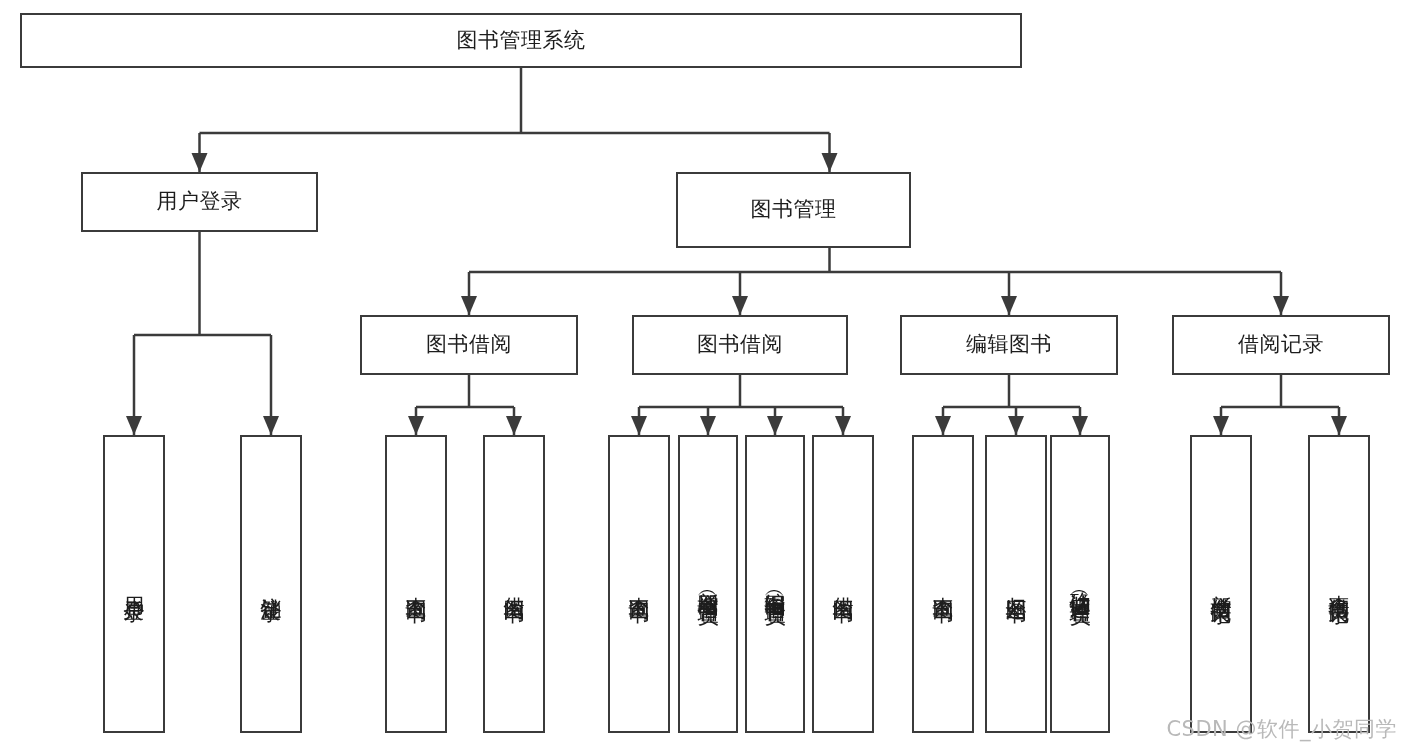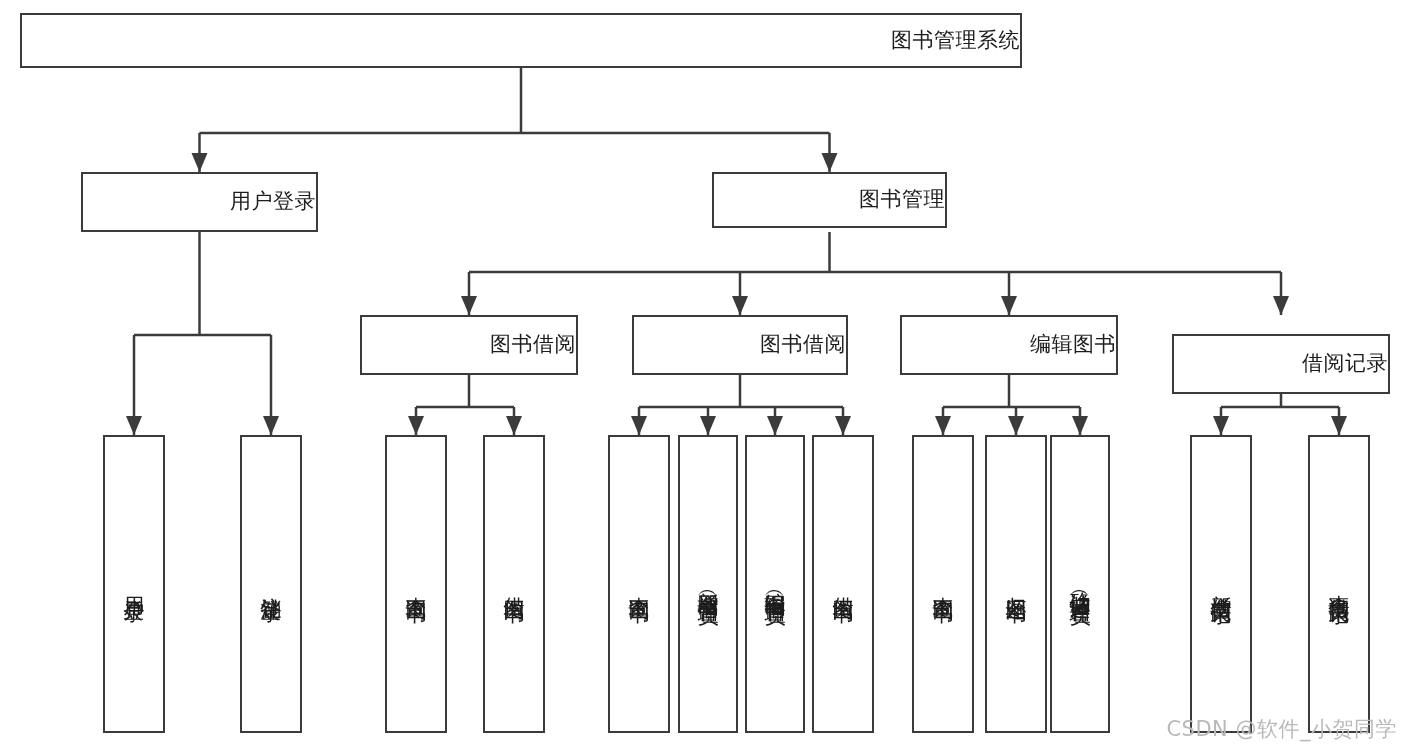--- a/index.html
+++ b/index.html
@@ -21,21 +21,21 @@
     width: 1405px;
     height: 747px;
   }
   .node-box {
     position: absolute;
     box-sizing: border-box;
     background: #ffffff;
     border: 2.5px solid #3b3b3b;
     display: flex;
     align-items: center;
-    justify-content: flex-end;
+    justify-content: center;
     font-family: Liberation Serif, serif;
   }
   .node-label-h {
     font-size: 21px;
     color: #1d1d1d;
     line-height: 1.1;
     letter-spacing: 0.5px;
     white-space: nowrap;
   }
   .node-label-v {
@@ -145,33 +145,33 @@
       <line x1="1339" y1="407" x2="1339" y2="435" class="conn-line" stroke="#3b3b3b"></line>
       <polygon points="1331,416 1347,416 1339,435" class="conn-head" fill="#3b3b3b"></polygon>
     </svg>
   <div id="node-layer">
       <div class="node-box" style="left: 20px; top: 13px; width: 1002px; height: 55px;">
         <span class="node-label-h">图书管理系统</span>
       </div>
       <div class="node-box" style="left: 81px; top: 172px; width: 237px; height: 60px;">
         <span class="node-label-h">用户登录</span>
       </div>
-      <div class="node-box" style="left: 712px; top: 172px; width: 235px; height: 56px;">
+      <div class="node-box" style="left: 676px; top: 172px; width: 235px; height: 76px;">
         <span class="node-label-h">图书管理</span>
       </div>
       <div class="node-box" style="left: 360px; top: 315px; width: 218px; height: 60px;">
         <span class="node-label-h">图书借阅</span>
       </div>
       <div class="node-box" style="left: 632px; top: 315px; width: 216px; height: 60px;">
         <span class="node-label-h">图书借阅</span>
       </div>
       <div class="node-box" style="left: 900px; top: 315px; width: 218px; height: 60px;">
         <span class="node-label-h">编辑图书</span>
       </div>
-      <div class="node-box" style="left: 1172px; top: 315px; width: 218px; height: 60px; margin-top: 19px;">
+      <div class="node-box" style="left: 1172px; top: 315px; width: 218px; height: 60px;">
         <span class="node-label-h">借阅记录</span>
       </div>
       <div class="node-box leaf-box" style="left: 103px; top: 435px; width: 62px; height: 298px;">
         <div class="leaf-inner">
           <span class="node-label-v">用户登录</span>
         </div>
       </div>
       <div class="node-box leaf-box" style="left: 240px; top: 435px; width: 62px; height: 298px;">
         <div class="leaf-inner">
           <span class="node-label-v">注销登录</span>

